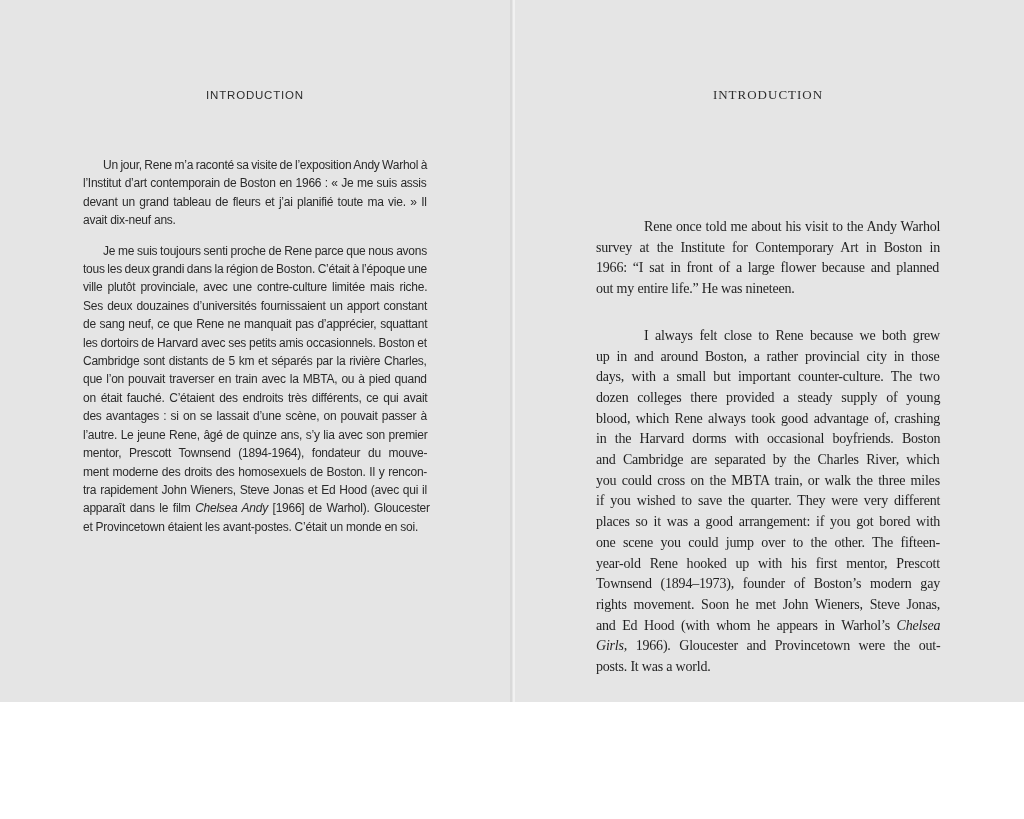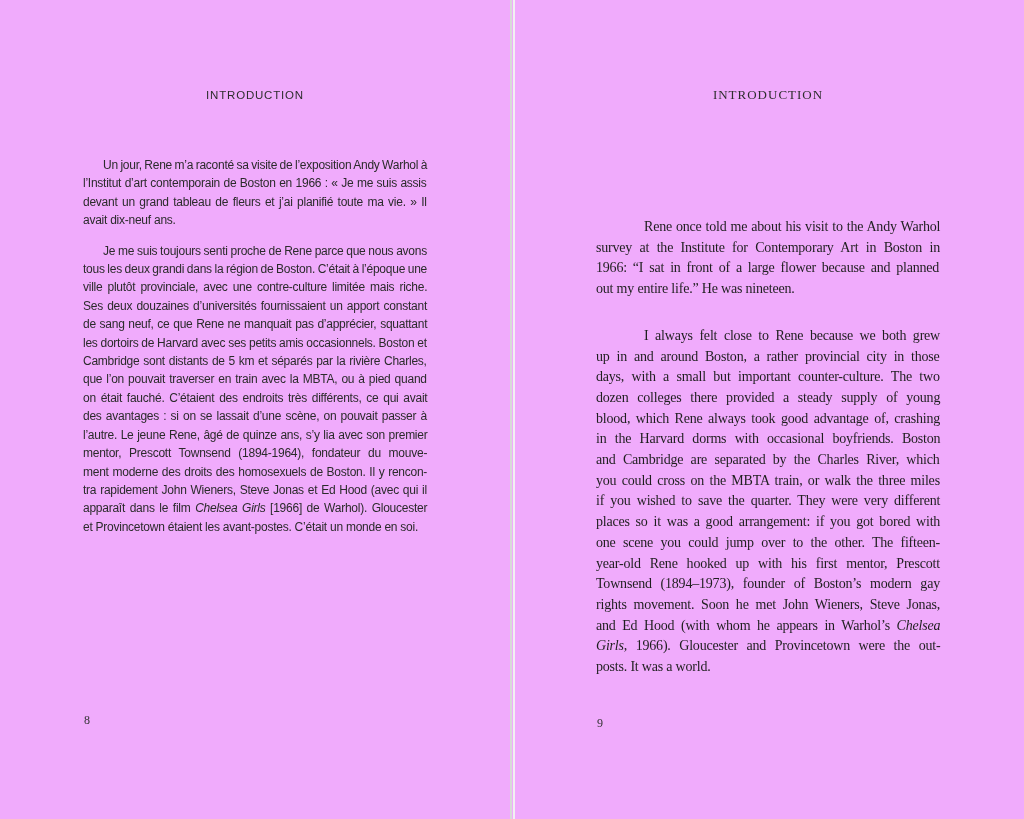--- a/index.html
+++ b/index.html
@@ -1,20 +1,20 @@
 <!DOCTYPE html>
 <html><head>
 <meta charset="utf-8">
 <style>
   * { margin:0; padding:0; box-sizing:border-box; }
   html,body { background:#ffffff; }
   .spread {
     position:relative;
-    width:1024px; height:819px;
-    background:#f0abfc;
+    width:1024px; height:702px;
+    background:#e5e5e5;
     overflow:hidden;
     font-kerning:normal;
   }
   .gutter-line {
     position:absolute; top:0; bottom:0; left:510px; width:2px;
     background:#d9d9d9;
   }
   .gutter-echo {
     position:absolute; top:0; bottom:0; left:513px; width:2px;
     background:#f1f1f1;
@@ -97,21 +97,21 @@
           <div class="line" style="word-spacing: 0.6px;"><span class="t">de sang neuf, ce que Rene ne manquait pas d’apprécier, squattant</span></div>
           <div class="line" style="word-spacing: -0.2px;"><span class="t">les dortoirs de Harvard avec ses petits amis occasionnels. Boston et</span></div>
           <div class="line" style="word-spacing: 0.727273px;"><span class="t">Cambridge sont distants de 5 km et séparés par la rivière Charles,</span></div>
           <div class="line" style="word-spacing: 1px;"><span class="t">que l’on pouvait traverser en train avec la MBTA, ou à pied quand</span></div>
           <div class="line" style="word-spacing: 1.7px;"><span class="t">on était fauché. C’étaient des endroits très différents, ce qui avait</span></div>
           <div class="line" style="word-spacing: 1.16667px;"><span class="t">des avantages : si on se lassait d’une scène, on pouvait passer à</span></div>
           <div class="line" style="word-spacing: 0.583333px;"><span class="t">l’autre. Le jeune Rene, âgé de quinze ans, s’y lia avec son premier</span></div>
           <div class="line" style="word-spacing: 4.66667px;"><span class="t">mentor, Prescott Townsend (1894-1964), fondateur du mouve-</span></div>
           <div class="line" style="word-spacing: 0.7px;"><span class="t">ment moderne des droits des homosexuels de Boston. Il y rencon-</span></div>
           <div class="line" style="word-spacing: 0.818182px;"><span class="t">tra rapidement John Wieners, Steve Jonas et Ed Hood (avec qui il</span></div>
-          <div class="line" style="word-spacing: 1.55556px;"><span class="t">apparaît dans le film <em>Chelsea Girls</em> [1966] de Warhol). Gloucester</span></div>
+          <div class="line" style="word-spacing: 1.55556px;"><span class="t">apparaît dans le film <em>Chelsea Andy</em> [1966] de Warhol). Gloucester</span></div>
           <div class="line last"><span class="t">et Provincetown étaient les avant-postes. C’était un monde en soi.</span></div>
         </div>
       </div>
     <div class="folio folio-left">8</div>
   </div>
 
   <div class="page page-right">
     <div class="title title-en">INTRODUCTION</div>
     <div class="body-text body-en">
         <div class="para">

